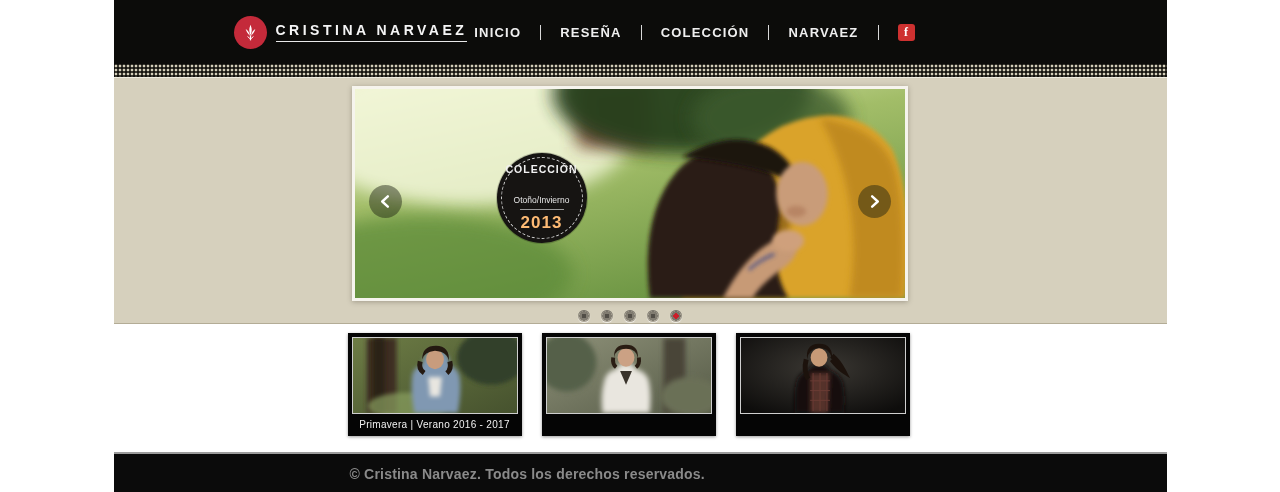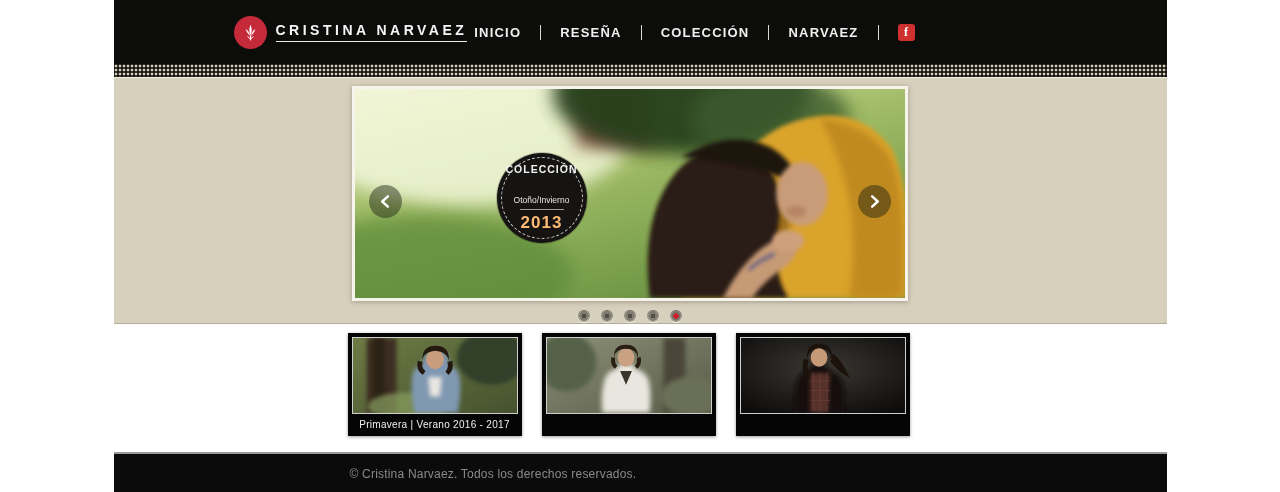--- a/index.html
+++ b/index.html
@@ -65,21 +65,21 @@
           box-shadow:0 1px 3px rgba(0,0,0,0.4); }
   .card-photo { width:166px; height:77px; border:1px solid #cfcfcf; overflow:hidden; background:#222; }
   .card-photo svg { width:100%; height:100%; display:block; }
   .card-caption { height:21px; display:flex; align-items:center; justify-content:center;
                   color:#f0f0f0; font-size:10px; letter-spacing:0.3px; }
 
   
   .footer-gap { height:8px; background:#ffffff; }
   .footer { height:42px; background:#0b0b0b; border-top:2px solid #9c9c9c;
             display:flex; align-items:center; padding-left:236px; }
-  .footer-text { color:#8a8a8a; font-size:12px; letter-spacing:0.2px; }
+  .footer-text { color:#8a8a8a; font-size:14px; letter-spacing:0.2px;font-weight:bold; }
 </style>
 </head>
 <body>
 
 <div class="canvas">
   <div class="site">
 
     <div class="header">
       <div class="brand">
         <span class="logo-circle">

